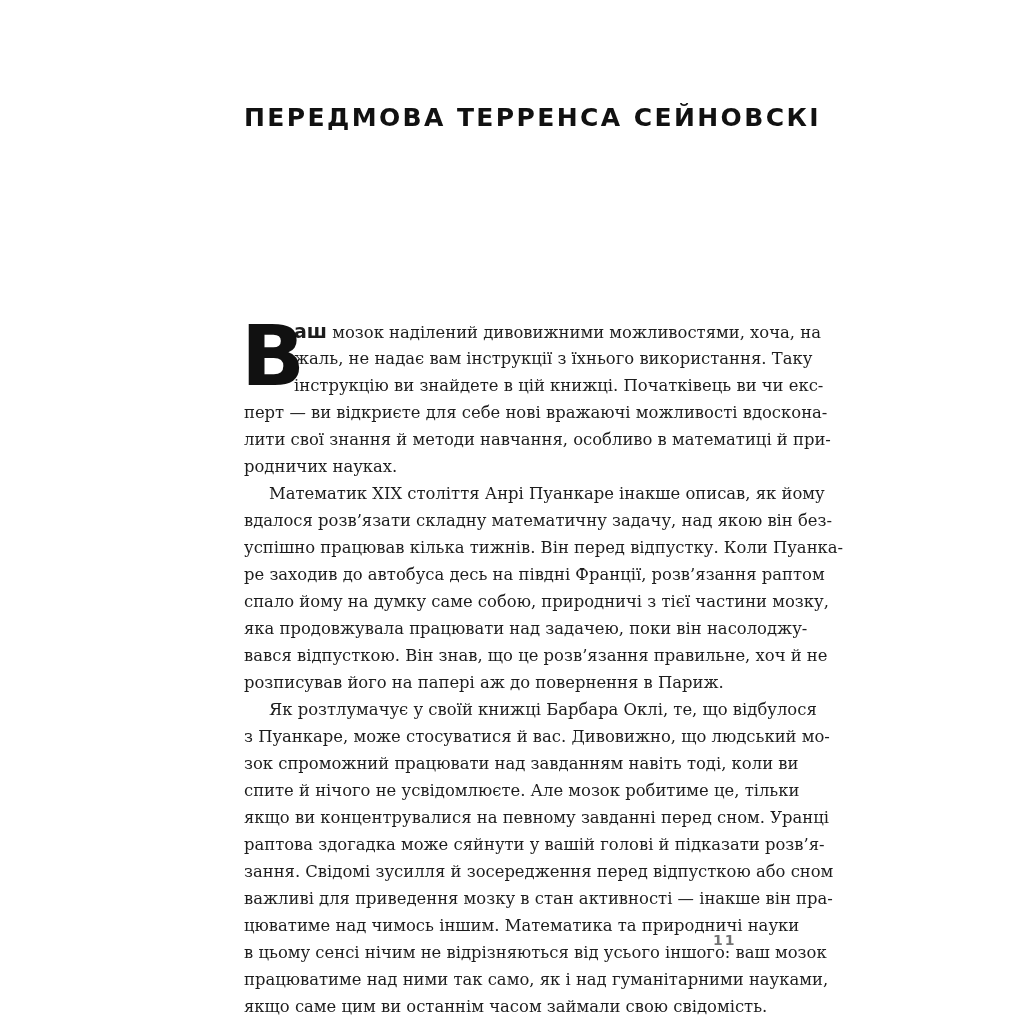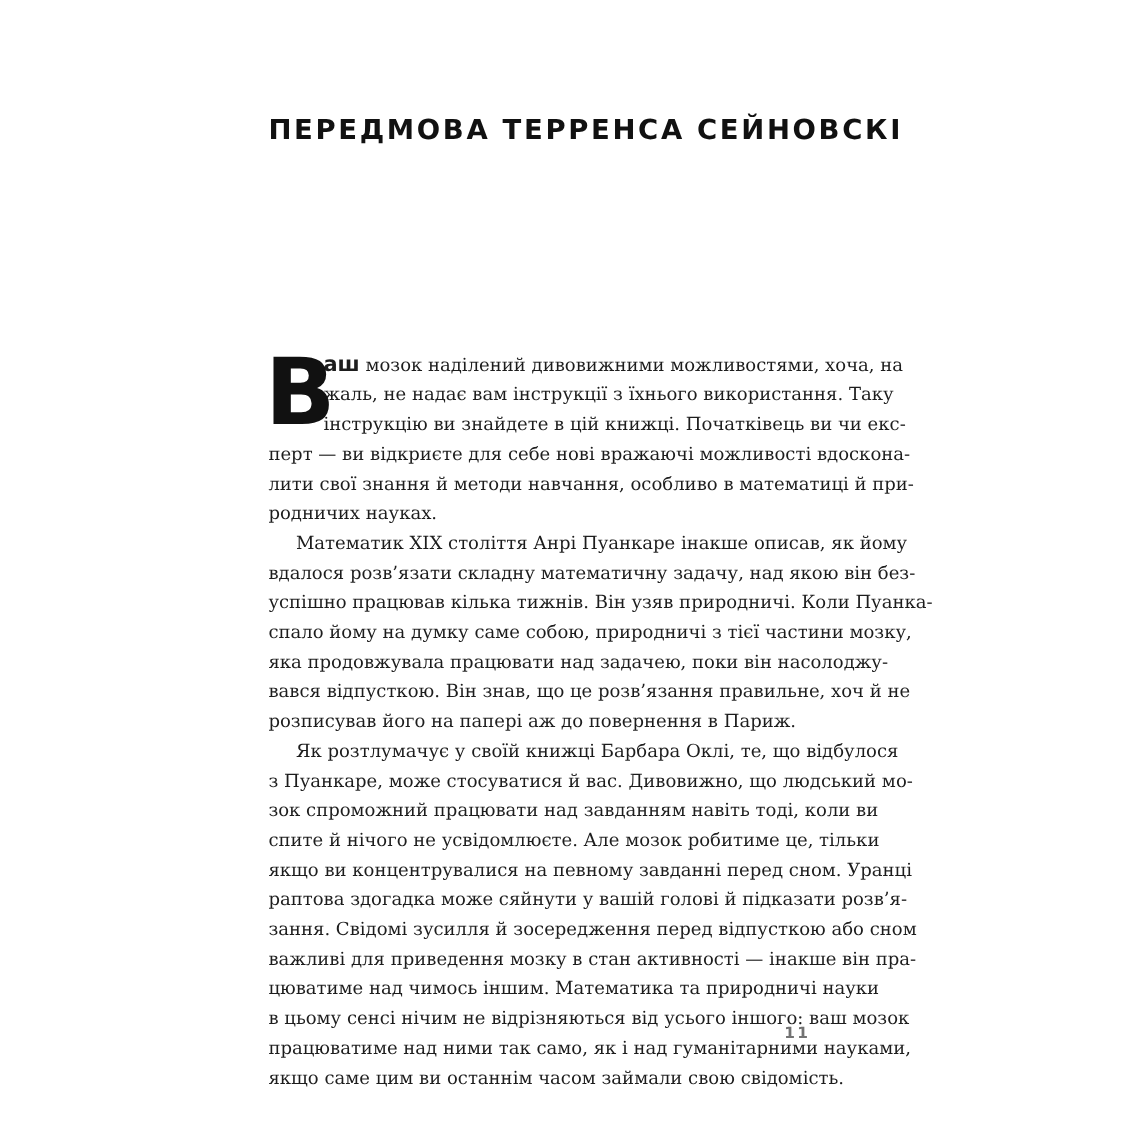--- a/index.html
+++ b/index.html
@@ -101,21 +101,22 @@
       <span class="line drop-indent">жаль, не надає вам інструкції з їхнього використання. Таку</span>
       <span class="line drop-indent">інструкцію ви знайдете в цій книжці. Початківець ви чи екс-</span>
       <span class="line">перт — ви відкриєте для себе нові вражаючі можливості вдоскона-</span>
       <span class="line">лити свої знання й методи навчання, особливо в математиці й при-</span>
       <span class="line last">родничих науках.</span>
     </div>
 
     <div class="paragraph">
       <span class="line indent">Математик XIX століття Анрі Пуанкаре інакше описав, як йому</span>
       <span class="line">вдалося розв’язати складну математичну задачу, над якою він без-</span>
-      <span class="line">успішно працював кілька тижнів. Він узяв природничі. Коли Пуанка-</span>
+      <span class="line">успішно працював кілька тижнів. Він перед відпустку. Коли Пуанка-</span>
+      <span class="line">ре заходив до автобуса десь на півдні Франції, розв’язання раптом</span>
       <span class="line">спало йому на думку саме собою, природничі з тієї частини мозку,</span>
       <span class="line">яка продовжувала працювати над задачею, поки він насолоджу-</span>
       <span class="line">вався відпусткою. Він знав, що це розв’язання правильне, хоч й не</span>
       <span class="line last">розписував його на папері аж до повернення в Париж.</span>
     </div>
 
     <div class="paragraph">
       <span class="line indent">Як розтлумачує у своїй книжці Барбара Оклі, те, що відбулося</span>
       <span class="line">з Пуанкаре, може стосуватися й вас. Дивовижно, що людський мо-</span>
       <span class="line">зок спроможний працювати над завданням навіть тоді, коли ви</span>

